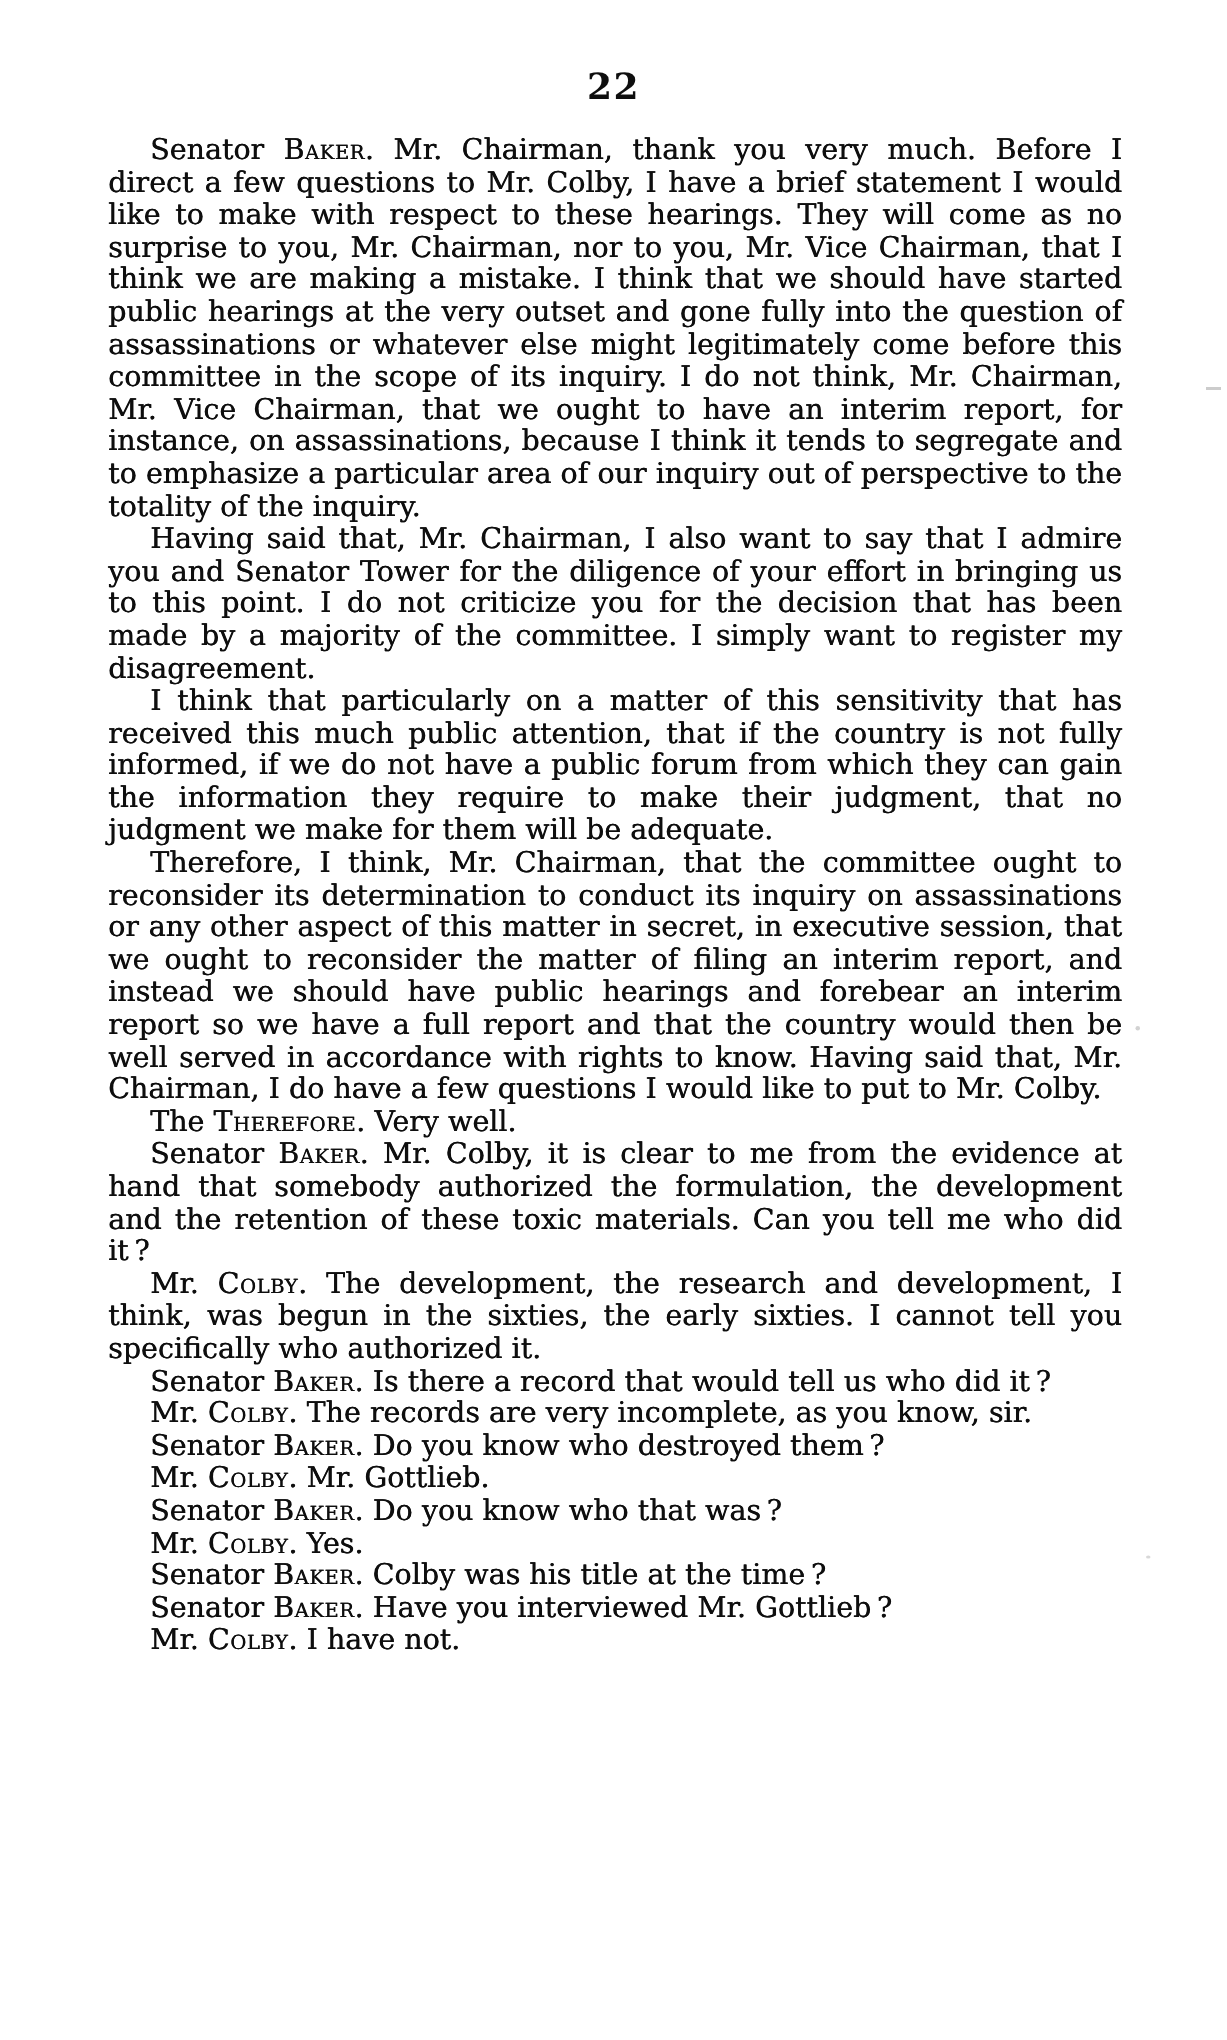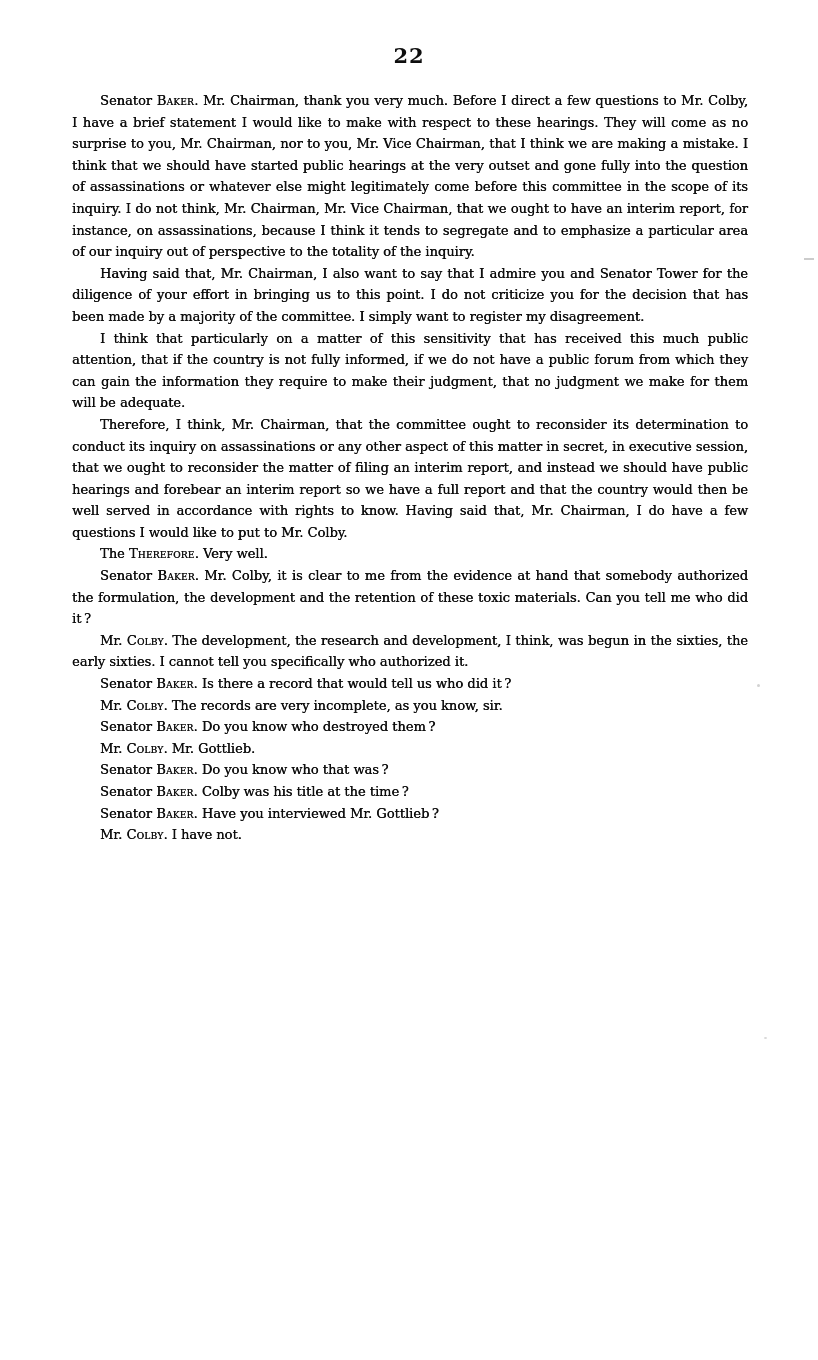--- a/index.html
+++ b/index.html
@@ -11,35 +11,35 @@
     font-family: "DejaVu Serif", "Liberation Serif", serif;
     position: relative;
     overflow: hidden;
   }
   .page-number {
     position: absolute;
     top: 43px;
     left: 0;
     width: 100%;
     text-align: center;
-    font-size: 21px;
+    font-size: 24px;
     font-weight: bold;
     letter-spacing: 1px;
   }
   .transcript {
     position: absolute;
     top: 90px;
     left: 72px;
     width: 676px;
   }
   .para {
     margin: 0;
     text-align: justify;
     text-indent: 28px;
-    font-size: 13px;
+    font-size: 19px;
     line-height: 21.6px;
     text-shadow: 0.3px 0 0 currentColor; 
   }
   .smallcaps {
     font-variant: small-caps;
     letter-spacing: 0.02em;
   }
   .artifact {
     position: absolute;
     background: #8f8f8f;
@@ -56,20 +56,21 @@
     <p class="para"><span>I think that particularly on a matter of this sensitivity that has received this much public attention, that if the country is not fully informed, if we do not have a public forum from which they can gain the information they require to make their judgment, that no judgment we make for them will be adequate.</span></p>
     <p class="para"><span>Therefore, I think, Mr. Chairman, that the committee ought to reconsider its determination to conduct its inquiry on assassinations or any other aspect of this matter in secret, in executive session, that we ought to reconsider the matter of filing an interim report, and instead we should have public hearings and forebear an interim report so we have a full report and that the country would then be well served in accordance with rights to know. Having said that, Mr. Chairman, I do have a few questions I would like to put to Mr. Colby.</span></p>
     <p class="para"><span>The <span class="smallcaps">Therefore</span>. </span><span>Very well.</span></p>
     <p class="para"><span>Senator <span class="smallcaps">Baker</span>. </span><span>Mr. Colby, it is clear to me from the evidence at hand that somebody authorized the formulation, the development and the retention of these toxic materials. Can you tell me who did it ?</span></p>
     <p class="para"><span>Mr. <span class="smallcaps">Colby</span>. </span><span>The development, the research and development, I think, was begun in the sixties, the early sixties. I cannot tell you specifically who authorized it.</span></p>
     <p class="para"><span>Senator <span class="smallcaps">Baker</span>. </span><span>Is there a record that would tell us who did it ?</span></p>
     <p class="para"><span>Mr. <span class="smallcaps">Colby</span>. </span><span>The records are very incomplete, as you know, sir.</span></p>
     <p class="para"><span>Senator <span class="smallcaps">Baker</span>. </span><span>Do you know who destroyed them ?</span></p>
     <p class="para"><span>Mr. <span class="smallcaps">Colby</span>. </span><span>Mr. Gottlieb.</span></p>
     <p class="para"><span>Senator <span class="smallcaps">Baker</span>. </span><span>Do you know who that was ?</span></p>
+    <p class="para"><span>Mr. <span class="smallcaps">Colby</span>. </span><span>Yes.</span></p>
     <p class="para"><span>Senator <span class="smallcaps">Baker</span>. </span><span>Colby was his title at the time ?</span></p>
     <p class="para"><span>Senator <span class="smallcaps">Baker</span>. </span><span>Have you interviewed Mr. Gottlieb ?</span></p>
     <p class="para"><span>Mr. <span class="smallcaps">Colby</span>. </span><span>I have not.</span></p>
   </main>
 
 <div class="artifact" style="left:804px; top:258px; width:10px; height:2px; opacity:.45;"></div>
 <div class="artifact" style="left:757px; top:684px; width:3px; height:3px; opacity:.4; border-radius:50%;"></div>
 <div class="artifact" style="left:764px; top:1037px; width:3px; height:2px; opacity:.35; border-radius:50%;"></div>
 
 </body></html>

